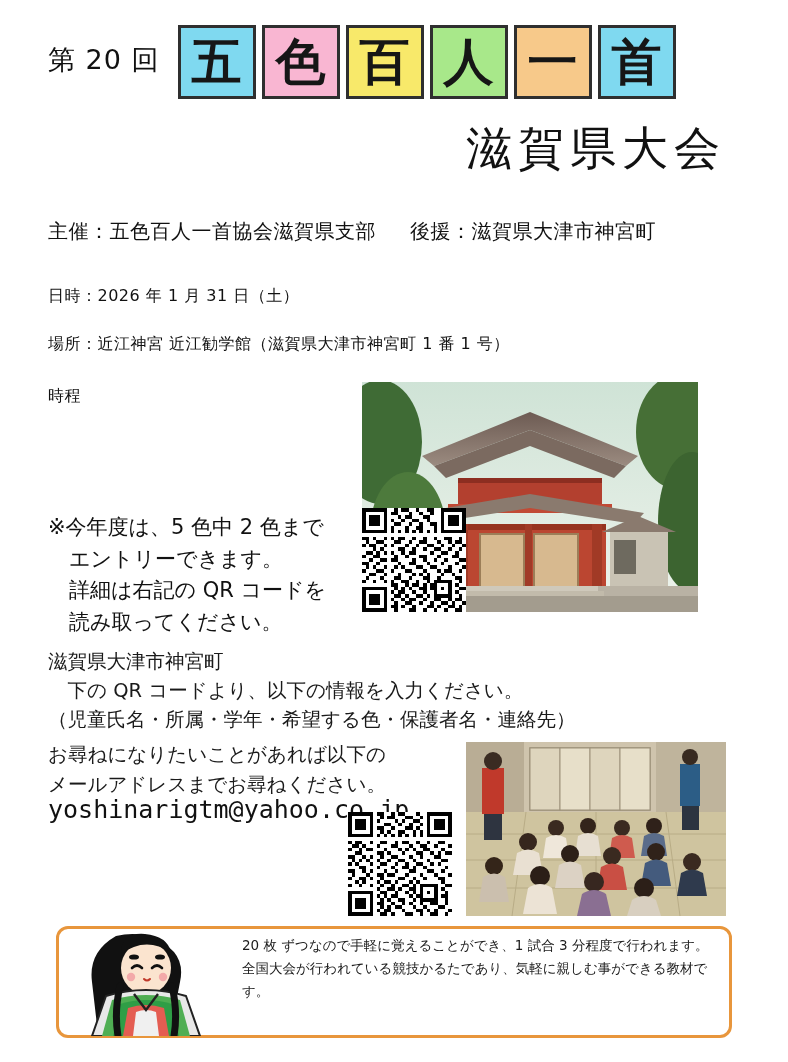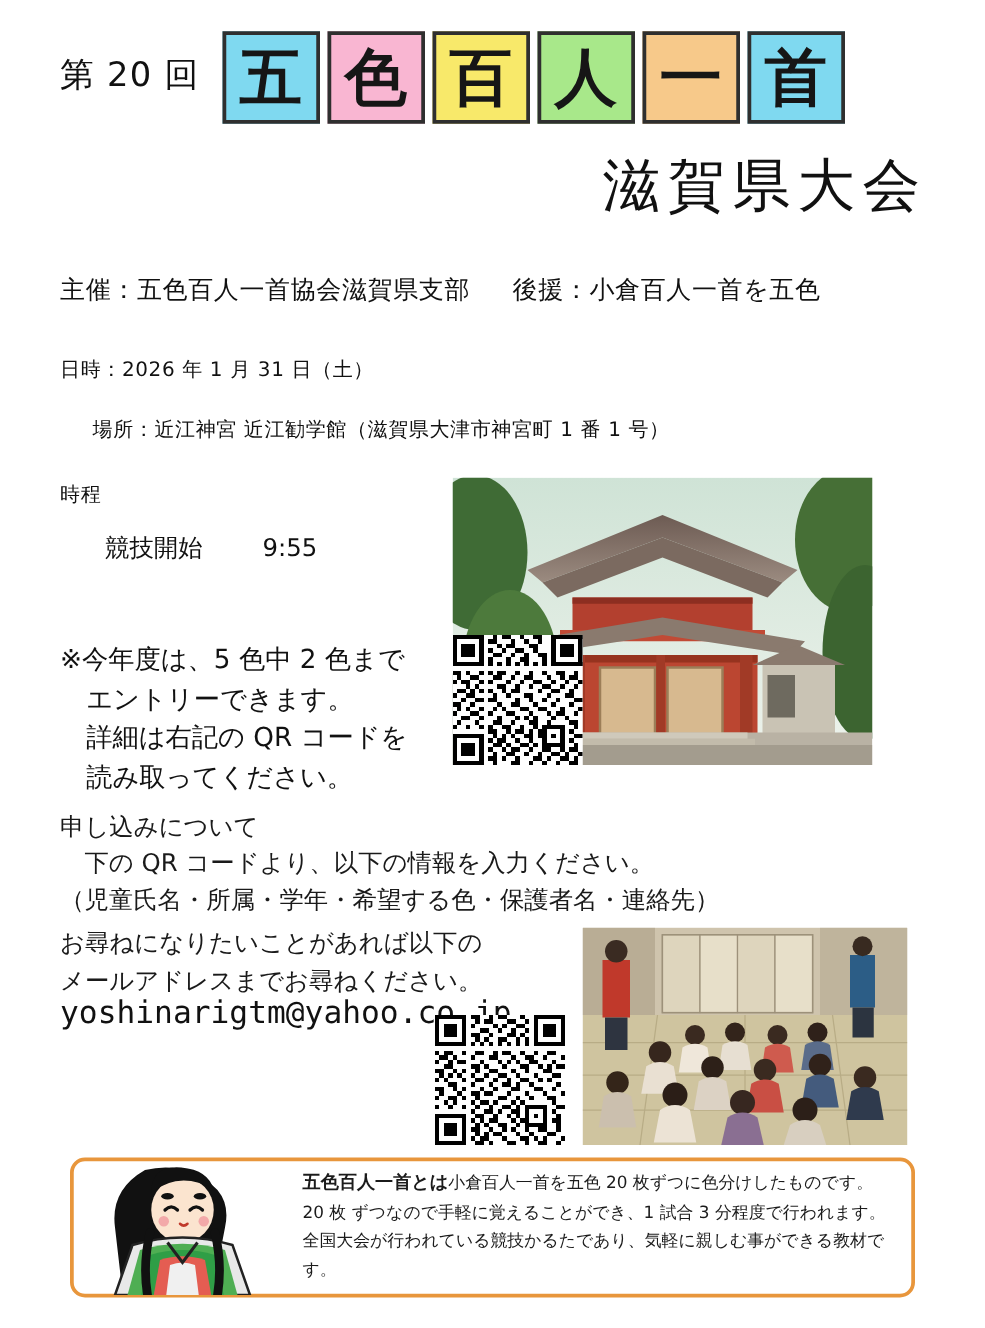--- a/index.html
+++ b/index.html
@@ -43,41 +43,41 @@
     display: flex; align-items: center; justify-content: center;
     font-size: 50px;
     font-weight: bold;
     font-family: "DejaVu Sans", sans-serif;
     color: #161616;
     line-height: 1;
   }
 
   .subtitle {
     position: absolute;
-    top: 118px; right: 46px;
+    top: 118px; right: 62px;
     font-size: 46px;
     letter-spacing: 6px;
     font-family: "DejaVu Sans", sans-serif;
     color: #111;
   }
 
   
   .line {
     position: absolute;
     font-size: 16px;
     letter-spacing: 0.5px;
     color: #111;
     white-space: nowrap;
     font-family: "DejaVu Sans", sans-serif;
   }
   .org-line { top: 218px; left: 48px; font-size: 20px; }
   .org-line .gap { display: inline-block; width: 34px; }
 
   .date-line { top: 286px; left: 48px; }
-  .place-line { top: 334px; left: 48px; margin-left: 26px; }
+  .place-line { top: 334px; left: 48px; }
   .sched-label { top: 386px; left: 48px; }
 
   .sched-table {
     position: absolute;
     top: 424px; left: 84px;
     font-size: 19.5px;
     font-family: "DejaVu Sans", sans-serif;
     color: #111;
     border-collapse: collapse;
   }
@@ -180,42 +180,38 @@
     <div class="tbox" style="background:#f8e96a">百</div>
     <div class="tbox" style="background:#a8e88a">人</div>
     <div class="tbox" style="background:#f7c98a">一</div>
     <div class="tbox" style="background:#7fd9f0">首</div>
   </div>
 </div>
 
 <div class="subtitle">滋賀県大会</div>
 
 <div class="line org-line">
-  <span>主催：五色百人一首協会滋賀県支部</span><span class="gap"></span><span>後援：小倉百人一首を五色</span>
+  <span>主催：五色百人一首協会滋賀県支部</span><span class="gap"></span><span>後援：滋賀県大津市神宮町</span>
 </div>
 
 <div class="line date-line">日時：2026 年 1 月 31 日（土）</div>
 <div class="line place-line">場所：近江神宮 近江勧学館（滋賀県大津市神宮町 1 番 1 号）</div>
 <div class="line sched-label">時程</div>
 
 <table class="sched-table">
   <tbody>
-  <tr>
-    <td class="ev">競技開始</td>
-    <td class="tm">9:55</td>
-  </tr>
 </tbody>
   </table>
 
 <div class="note-block">※今年度は、5 色中 2 色まで
 　エントリーできます。
 　詳細は右記の QR コードを
 　読み取ってください。</div>
 
-<div class="apply-head">申し込みについて</div>
+<div class="apply-head">滋賀県大津市神宮町</div>
 <div class="apply-body">　下の QR コードより、以下の情報を入力ください。
 （児童氏名・所属・学年・希望する色・保護者名・連絡先）</div>
 
 <div class="contact-block">お尋ねになりたいことがあれば以下の
 メールアドレスまでお尋ねください。</div>
 <div class="email">yoshinarigtm@yahoo.co.jp</div>
 
 <div class="photo" id="photo-shrine">
   <svg width="336" height="230" viewBox="0 0 336 230" xmlns="http://www.w3.org/2000/svg">
     <defs>
@@ -827,18 +823,15 @@
     <path d="M60 82 q10 -4 20 0 l3 24 h-26 z" fill="#f0f0f0"></path>
 
     <path d="M58 64 l12 16 l12 -16" fill="none" stroke="#222" stroke-width="2.4"></path>
 
     <path d="M44 56 q-6 26 -2 50" stroke="#111" stroke-width="7" fill="none" stroke-linecap="round"></path>
     <path d="M96 56 q6 26 2 50" stroke="#111" stroke-width="7" fill="none" stroke-linecap="round"></path>
   </svg>
 </div>
 
 <div class="footer-text">
-  <div>
-    <b>五色百人一首とは</b><span>小倉百人一首を五色 20 枚ずつに色分けしたものです。</span>
-  </div>
   <div>20 枚 ずつなので手軽に覚えることができ、1 試合 3 分程度で行われます。</div>
   <div>全国大会が行われている競技かるたであり、気軽に親しむ事ができる教材です。</div>
 </div>
 
 </body></html>

